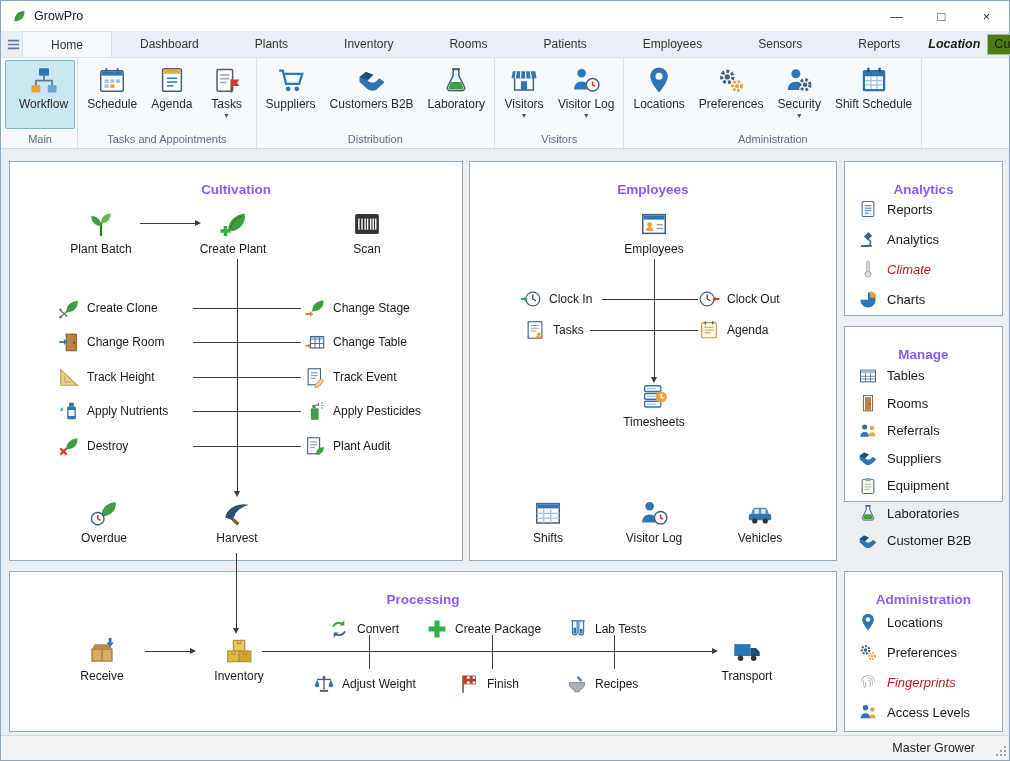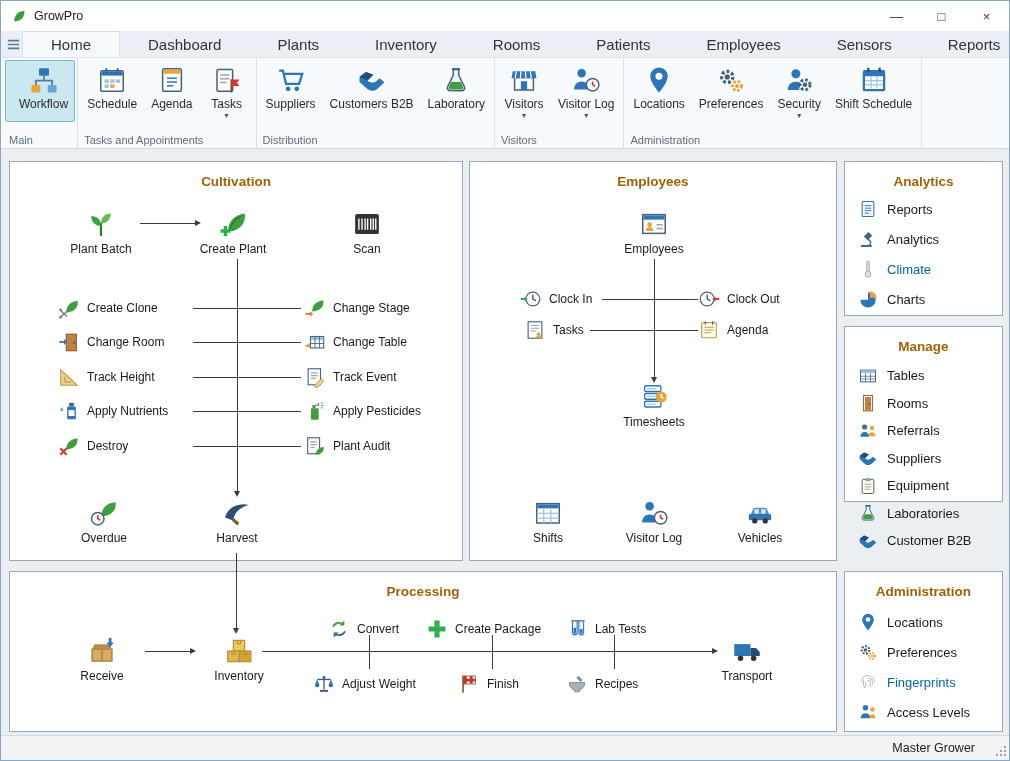--- a/index.html
+++ b/index.html
@@ -7,50 +7,50 @@
 body{font-family:"Liberation Sans","DejaVu Sans",sans-serif;background:#eceff2;overflow:hidden;}
 .app{width:1010px;height:761px;border:1px solid #8aa6c2;display:flex;flex-direction:column;background:#eceff2;}
 .titlebar{height:30px;background:#fff;display:flex;align-items:center;padding-left:10px;flex:0 0 auto;}
 .titlebar .ic{width:16px;height:16px;}
 .apptitle{font-size:12.5px;color:#1a1a1a;margin-left:7px;}
 .wincontrols{margin-left:auto;display:flex;height:100%;}
 .winbtn{width:45px;display:flex;align-items:center;justify-content:center;font-size:13px;color:#333;cursor:pointer;}
 .tabrow{height:27px;background:#e9eff5;display:flex;align-items:stretch;padding-left:4px;flex:0 0 auto;border-bottom:1px solid #dbe4ee;}
 .menu-btn{width:30px;display:flex;align-items:center;justify-content:center;cursor:pointer;}
 .menu-btn .ic{width:17px;height:17px;}
-.tab{padding:0 28px;display:flex;align-items:center;font-size:15px;color:#333;cursor:pointer;white-space:nowrap;}
+.tab{padding:0 28px;display:flex;align-items:center;font-size:12px;color:#333;cursor:pointer;white-space:nowrap;}
 .tab.selected{background:#f7fafc;border:1px solid #d5dfe9;border-bottom:none;}
 .locbox{margin-left:auto;display:flex;align-items:center;gap:7px;padding-right:5px;}
 .loclabel{font-size:12.5px;font-weight:700;color:#1a1a1a;font-style:italic;}
 .combo{width:248px;height:21px;background:#4d7c0f;border:1px solid #a9b6c4;display:flex;align-items:center;font-size:12.5px;color:#1a1a1a;cursor:pointer;}
 .combo .val{flex:1;padding-left:6px;white-space:nowrap;}
 .combo .carr{width:17px;height:100%;display:flex;align-items:center;justify-content:center;font-size:9px;color:#55606a;border-left:1px solid #d6dde4;background:#f2f5f8;}
 .ribbon{height:91px;background:#f7fafc;display:flex;align-items:stretch;border-bottom:1px solid #cfd9e4;padding-left:2px;flex:0 0 auto;}
 .rgroup{display:flex;flex-direction:column;border-right:1px solid #d8e1ea;padding:2px 2px 0;}
 .rbuttons{display:flex;flex:1;align-items:stretch;}
 .rbtn{display:flex;flex-direction:column;align-items:center;padding:4px 6px 1px;min-width:54px;cursor:pointer;border:1px solid transparent;border-radius:2px;}
 .rbtn .ic{width:30px;height:30px;margin-bottom:2px;}
 .rlabel{font-size:12px;color:#2a2a2a;white-space:nowrap;line-height:14px;}
 .rdrop{font-size:8px;color:#4a5560;line-height:9px;height:9px;}
 .rbtn.selected{background:#cbe7f0;border-color:#7db6cb;padding-left:13px;}
-.rgname{font-size:11px;color:#5e6e7e;padding:12px 4px 3px;white-space:nowrap;}
+.rgname{text-align:center;font-size:11px;color:#5e6e7e;padding:4px 4px 3px;white-space:nowrap;}
 .content{position:relative;flex:1;background:#eceff2;}
 .panel{position:absolute;background:#fff;border:1px solid #94aac1;}
-.ptitle{text-align:center;padding-top:12px;font-size:13.5px;font-weight:700;color:#a16207;}
+.ptitle{text-align:center;padding-top:20px;font-size:13.5px;font-weight:700;color:#8b5cf6;}
 .fnode{position:absolute;width:92px;display:flex;flex-direction:column;align-items:center;cursor:pointer;}
 .fnode .ic{width:30px;height:30px;}
 .flabel{font-size:12px;color:#1a1a1a;margin-top:3px;white-space:nowrap;}
 .srow{position:absolute;display:flex;align-items:center;height:24px;cursor:pointer;}
 .srow .ic{width:22px;height:22px;margin-right:7px;}
 .srow .flabel{margin-top:0;}
 .list{position:absolute;left:0;right:0;}
 .lrow{display:flex;align-items:center;padding-left:13px;cursor:pointer;}
 .lrow .ic{width:20px;height:20px;margin-right:9px;}
 .llabel{font-size:13px;color:#1a1a1a;white-space:nowrap;}
-.lrow.disabled .llabel{color:#0369a1;}
+.lrow.disabled .llabel{color:#b91c1c;font-style:italic;}
 .lrow.disabled{cursor:default;}
 .hline,.harrow{position:absolute;height:0;border-top:1px solid #3c3c3c;}
 .vline,.varrow{position:absolute;width:0;border-left:1px solid #3c3c3c;}
 .harrow::after{content:"";position:absolute;right:-6px;top:-4px;border-left:6px solid #3c3c3c;border-top:3.5px solid transparent;border-bottom:3.5px solid transparent;}
 .varrow::after{content:"";position:absolute;bottom:-6px;left:-4px;border-top:6px solid #3c3c3c;border-left:3.5px solid transparent;border-right:3.5px solid transparent;}
 .statusbar{height:25px;background:#f1f3f5;border-top:1px solid #d4dae0;display:flex;align-items:center;justify-content:flex-end;padding-right:34px;flex:0 0 auto;position:relative;}
 .statustext{font-size:12.5px;color:#222;}
 .grip{position:absolute;right:3px;bottom:4px;width:12px;height:12px;}
 .grip::before{content:"";position:absolute;right:0;bottom:0;width:2px;height:2px;background:#9aa4ae;box-shadow:0 -4px #9aa4ae,0 -8px #9aa4ae,-4px 0 #9aa4ae,-8px 0 #9aa4ae,-4px -4px #9aa4ae;}
 .ic{display:block;line-height:0;}

